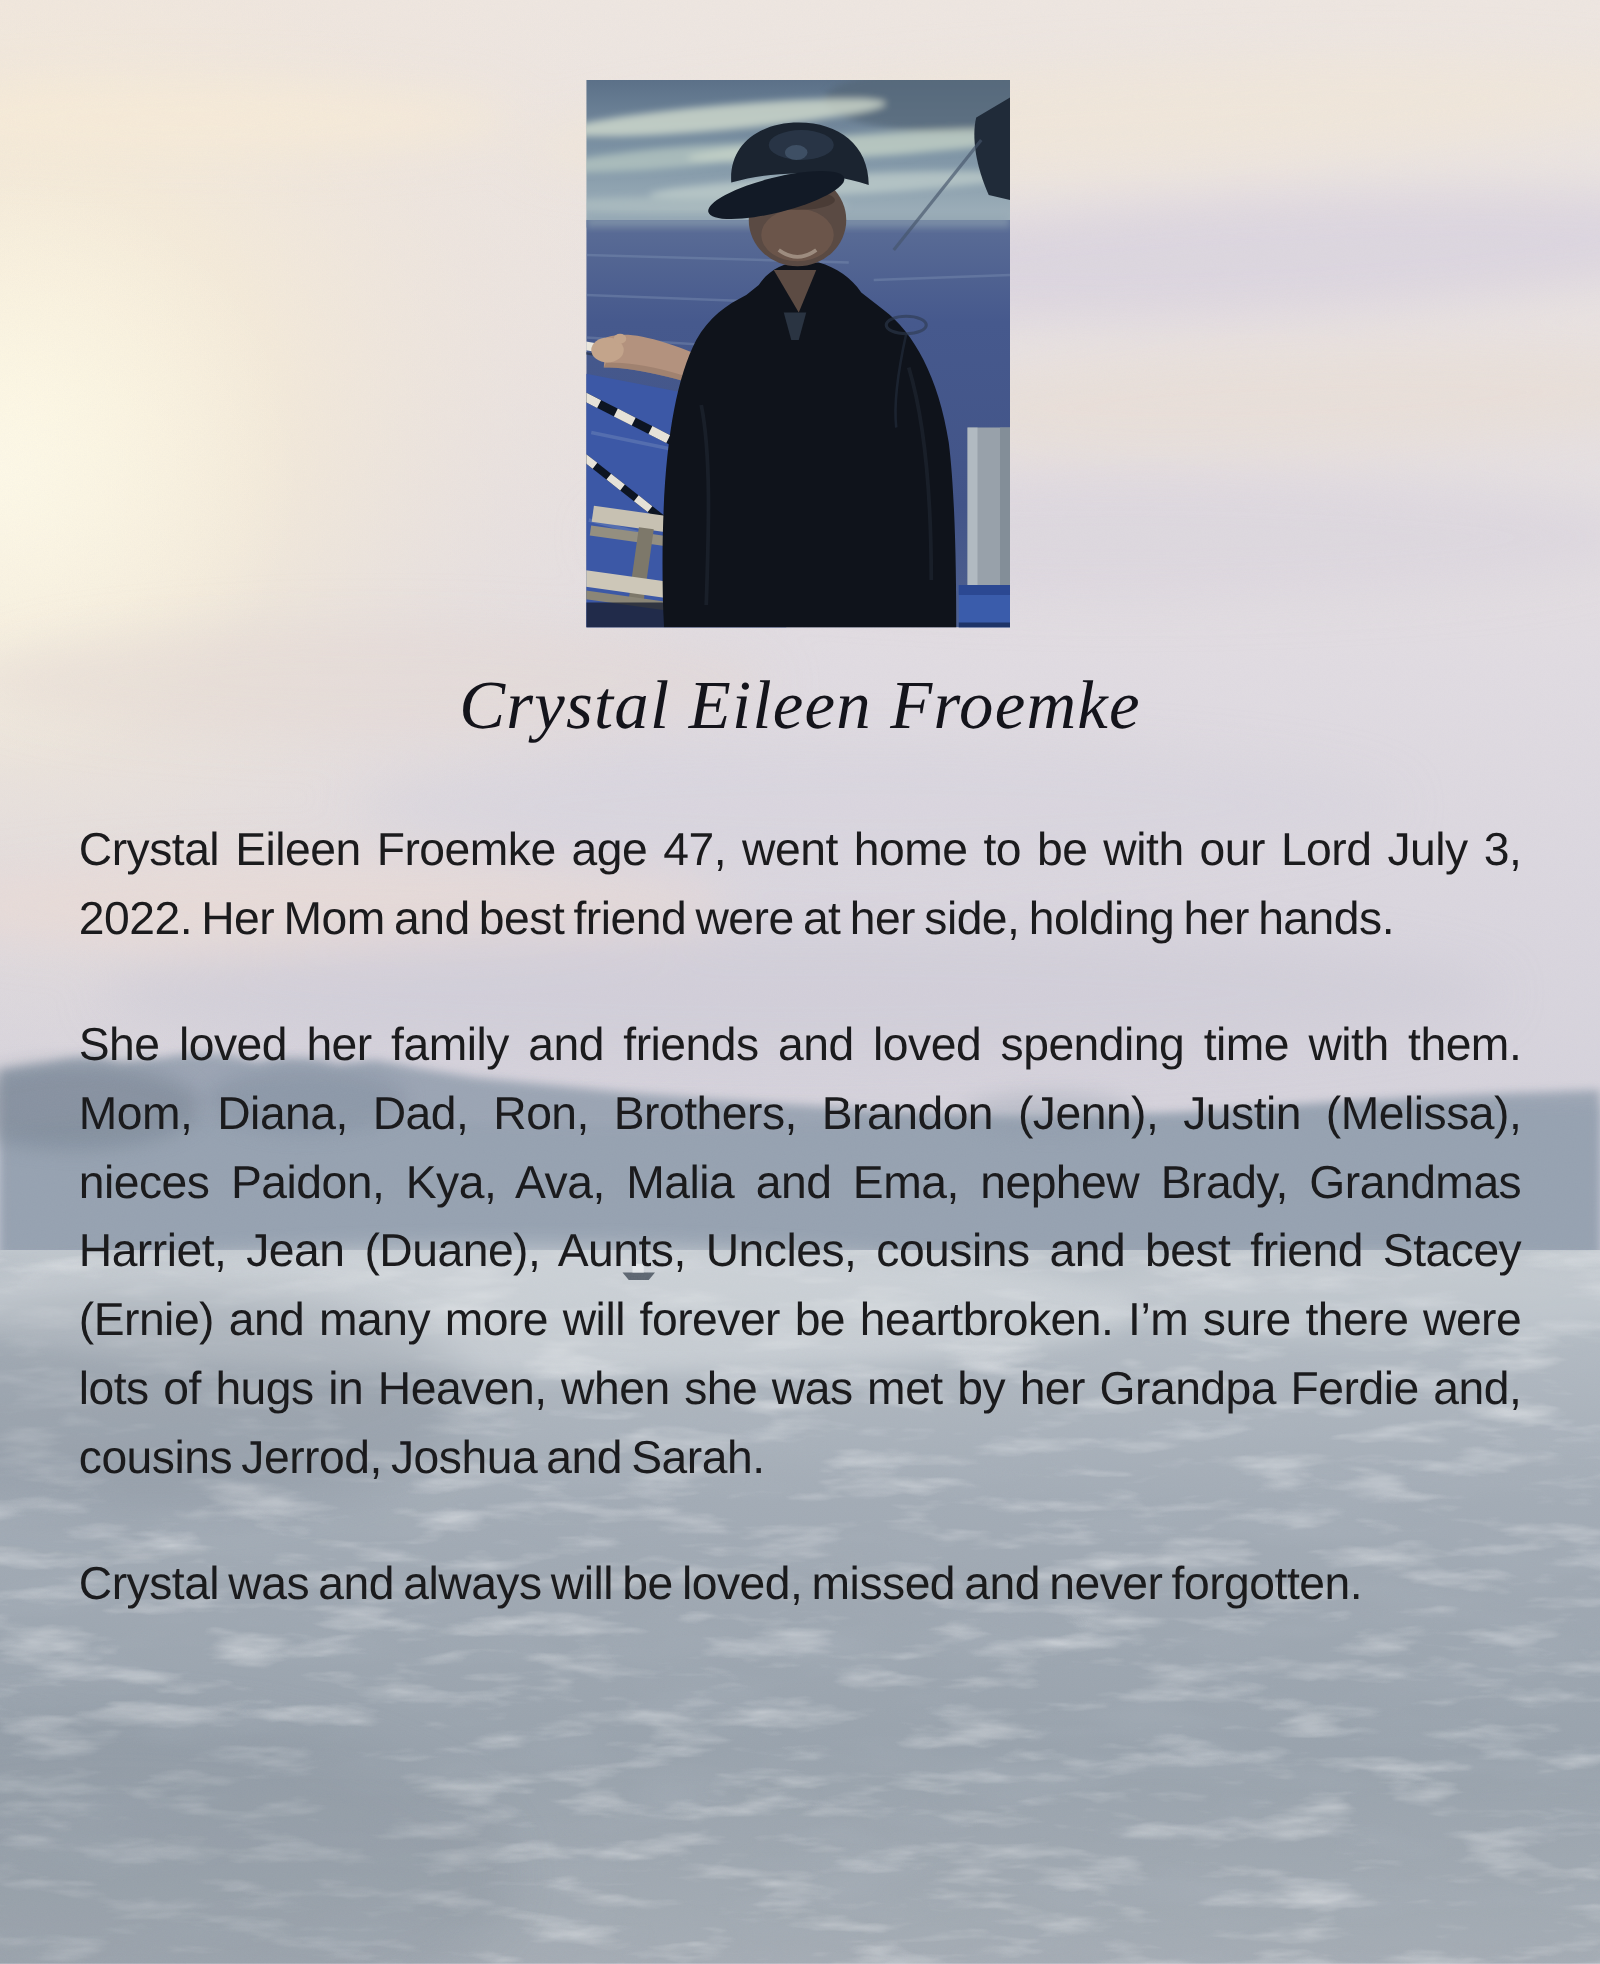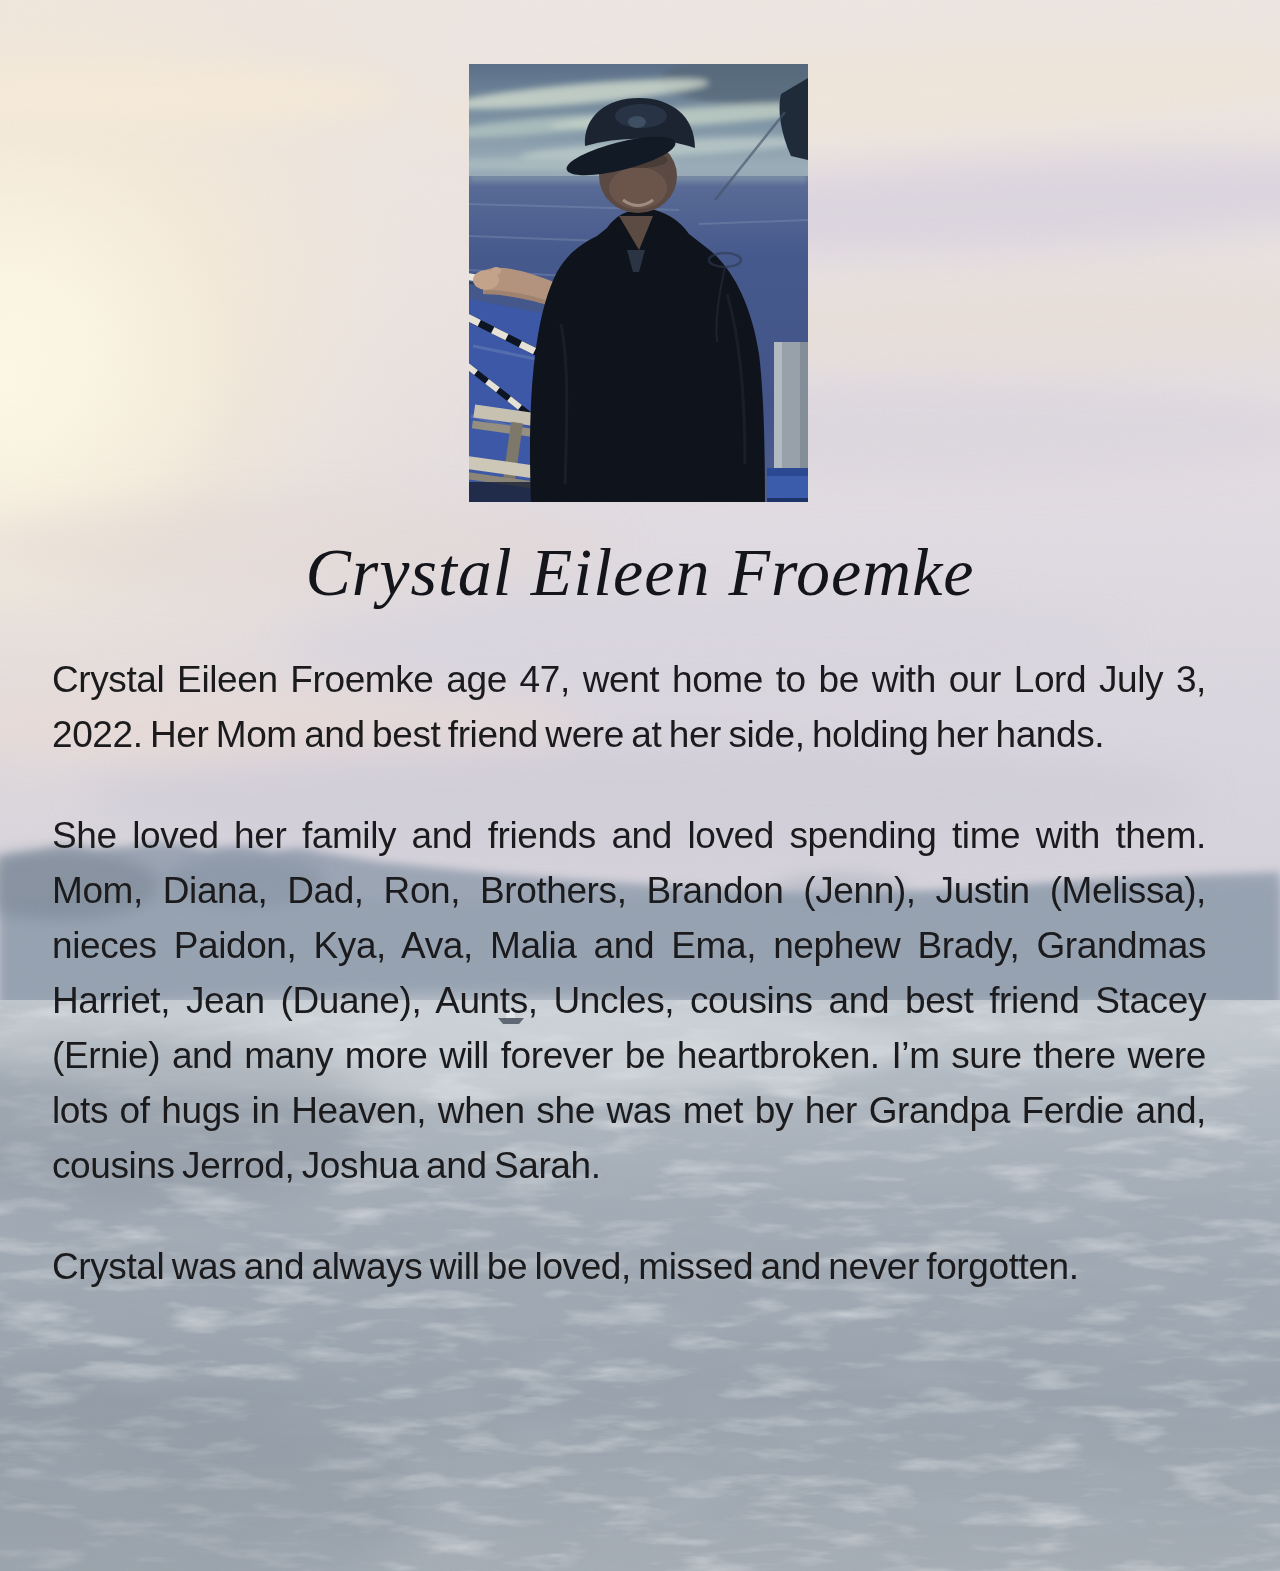--- a/index.html
+++ b/index.html
@@ -15,25 +15,25 @@
   .photo {
     position: absolute; left: 469px; top: 64px;
     width: 339px; height: 438px; margin: 0;
   }
   .photo svg { display: block; width: 100%; height: 100%; }
   .title {
     position: absolute; top: 528px; left: 0; width: 1280px; margin: 0;
     text-align: center;
     font-family: "Liberation Serif", "DejaVu Serif", serif;
     font-style: italic; font-weight: normal;
-    font-size: 68px; line-height: 1.3; letter-spacing: 1px;
+    font-size: 55px; line-height: 1.3; letter-spacing: 1px;
     color: #14141b;
   }
   .obituary {
-    position: absolute; left: 52px; top: 652px; width: 1154px;
+    position: absolute; left: 63px; top: 652px; width: 1154px;
     font-size: 37px; line-height: 55px;
     letter-spacing: -0.4px; word-spacing: -2.5px;
     color: #1b1b1d;
   }
   .obituary p { margin: 0 0 46px 0; text-align: justify; }
   .obituary p.final { margin-bottom: 0; }
 </style>
 </head>
 <body>
 

